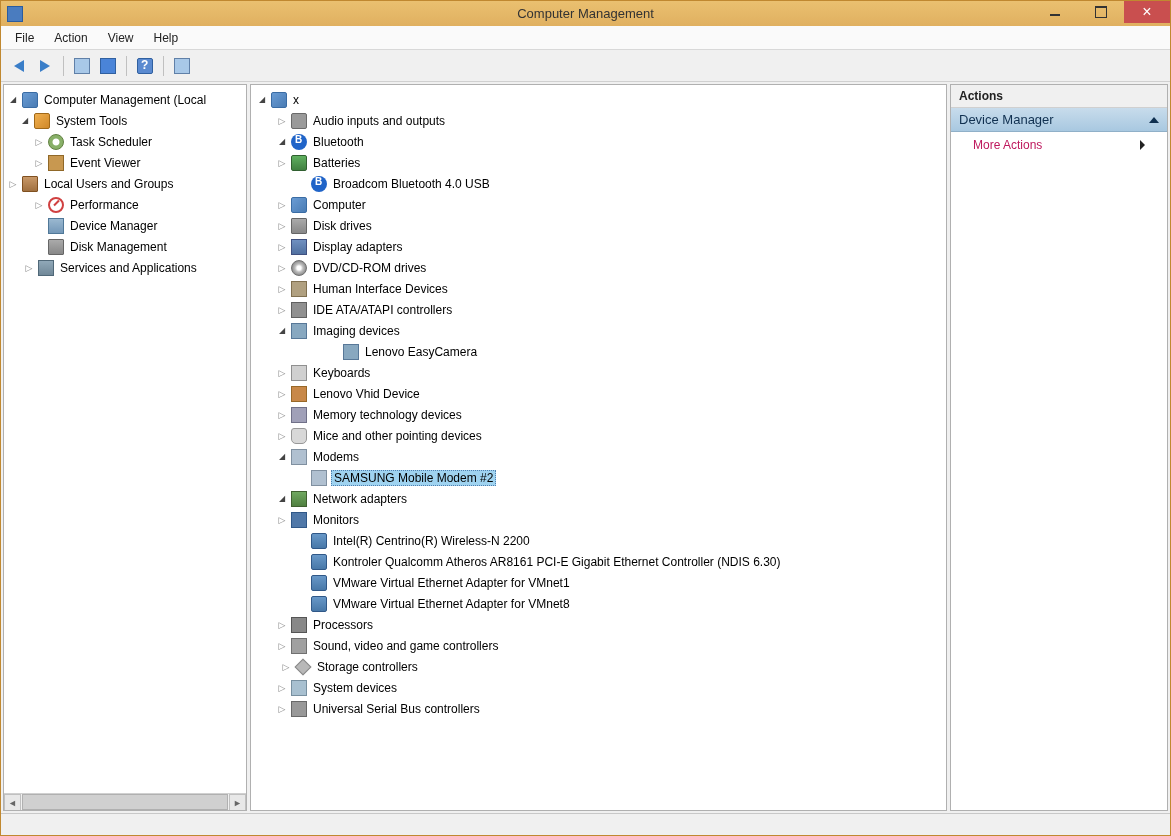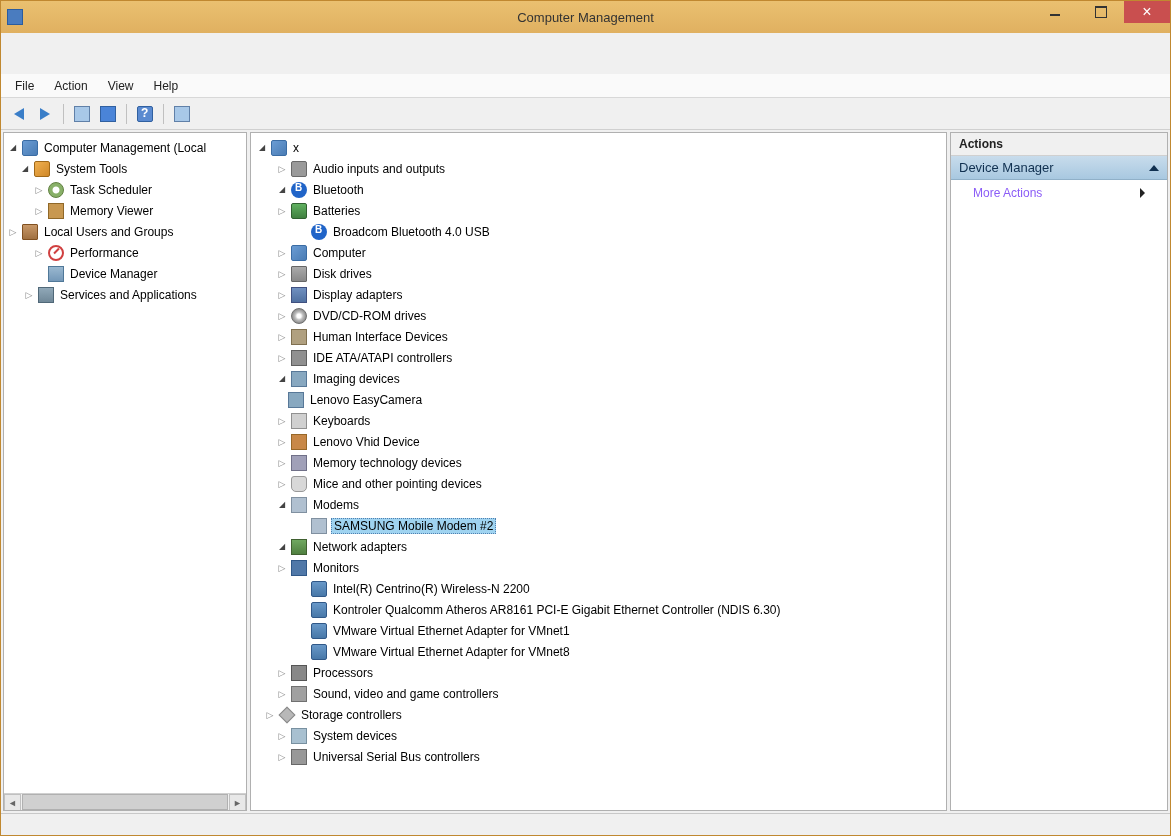--- a/index.html
+++ b/index.html
@@ -14,21 +14,21 @@
   }
   .window {
     width: 100%;
     height: 100%;
     background: #f0f0f0;
     display: flex;
     flex-direction: column;
     border: 1px solid #c08830;
   }
   .titlebar {
-    height: 32px;
+    height: 25px;
     background: linear-gradient(to bottom, #eac070, #e0b060);
     display: flex;
     align-items: center;
     padding: 0 0 0 6px;
     position: relative;
   }
   .title-icon {
     width: 16px; height: 16px;
     background: #4a7cbf;
     margin-right: 8px;
@@ -76,21 +76,20 @@
     font-size: 16px;
     line-height: 1;
   }
   .menubar {
     height: 24px;
     background: #fafafa;
     border-bottom: 1px solid #d8d8d8;
     display: flex;
     align-items: center;
     padding: 0 4px;
-    margin-top: 41px;
   }
   .menu-item {
     padding: 3px 10px;
     cursor: pointer;
     color: #222;
   }
   .toolbar {
     height: 32px;
     background: #f0f0f0;
     border-bottom: 1px solid #d0d0d0;
@@ -255,21 +254,21 @@
     cursor: pointer;
   }
   .actions-section .arrow-up {
     width: 0; height: 0;
     border-left: 5px solid transparent;
     border-right: 5px solid transparent;
     border-bottom: 6px solid #103050;
   }
   .actions-link {
     padding: 6px 22px;
-    color: #8b5cf6;
+    color: #be185d;
     cursor: pointer;
     display: flex;
     justify-content: space-between;
     align-items: center;
   }
   .actions-link .arrow-r {
     width: 0; height: 0;
     border-top: 5px solid transparent;
     border-bottom: 5px solid transparent;
     border-left: 5px solid #222;
@@ -364,35 +363,39 @@
           <span class="label">System Tools</span>
         </div>
         <div class="tree-item" style="padding-left:28px">
           <span class="expander collapsed"></span>
           <span class="node-icon ic-clock"></span>
           <span class="label">Task Scheduler</span>
         </div>
         <div class="tree-item" style="padding-left:28px">
           <span class="expander collapsed"></span>
           <span class="node-icon ic-event"></span>
-          <span class="label">Memory Viewer</span>
+          <span class="label">Event Viewer</span>
         </div>
         <div class="tree-item" style="">
           <span class="expander collapsed"></span>
           <span class="node-icon ic-users"></span>
           <span class="label">Local Users and Groups</span>
         </div>
         <div class="tree-item" style="padding-left:28px">
           <span class="expander collapsed"></span>
           <span class="node-icon ic-perf"></span>
           <span class="label">Performance</span>
         </div>
         <div class="tree-item" style="padding-left:42px">
           <span class="node-icon ic-devmgr"></span>
           <span class="label">Device Manager</span>
+        </div>
+        <div class="tree-item" style="padding-left:42px">
+          <span class="node-icon ic-disk"></span>
+          <span class="label">Disk Management</span>
         </div>
         <div class="tree-item" style="padding-left:18px">
           <span class="expander collapsed"></span>
           <span class="node-icon ic-services"></span>
           <span class="label">Services and Applications</span>
         </div>
       </div>
       <div class="scrollbar-bottom">
         <div class="scroll-btn">◄</div>
         <div class="scroll-thumb"></div>
@@ -454,21 +457,21 @@
         <div class="tree-item" style="padding-left:24px">
           <span class="expander collapsed"></span>
           <span class="node-icon ic-ide"></span>
           <span class="label">IDE ATA/ATAPI controllers</span>
         </div>
         <div class="tree-item" style="padding-left:24px">
           <span class="expander expanded"></span>
           <span class="node-icon ic-imaging"></span>
           <span class="label">Imaging devices</span>
         </div>
-        <div class="tree-item" style="padding-left:35px">
+        <div class="tree-item" style="padding-left:90px">
           <span class="node-icon ic-imaging"></span>
           <span class="label">Lenovo EasyCamera</span>
         </div>
         <div class="tree-item" style="padding-left:24px">
           <span class="expander collapsed"></span>
           <span class="node-icon ic-keyboard"></span>
           <span class="label">Keyboards</span>
         </div>
         <div class="tree-item" style="padding-left:24px">
           <span class="expander collapsed"></span>
@@ -523,21 +526,21 @@
         <div class="tree-item" style="padding-left:24px">
           <span class="expander collapsed"></span>
           <span class="node-icon ic-proc"></span>
           <span class="label">Processors</span>
         </div>
         <div class="tree-item" style="padding-left:24px">
           <span class="expander collapsed"></span>
           <span class="node-icon ic-sound"></span>
           <span class="label">Sound, video and game controllers</span>
         </div>
-        <div class="tree-item" style="padding-left:12px">
+        <div class="tree-item" style="padding-left:28px">
           <span class="expander collapsed"></span>
           <span class="node-icon ic-storagectrl"></span>
           <span class="label">Storage controllers</span>
         </div>
         <div class="tree-item" style="padding-left:24px">
           <span class="expander collapsed"></span>
           <span class="node-icon ic-sysdev"></span>
           <span class="label">System devices</span>
         </div>
         <div class="tree-item" style="padding-left:24px">

